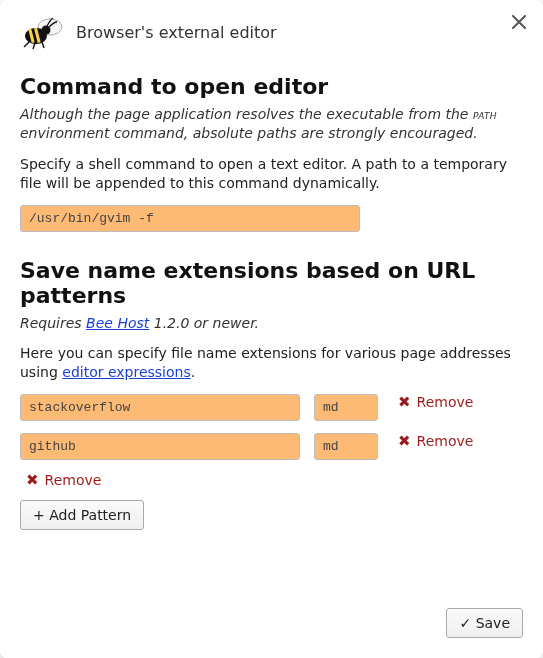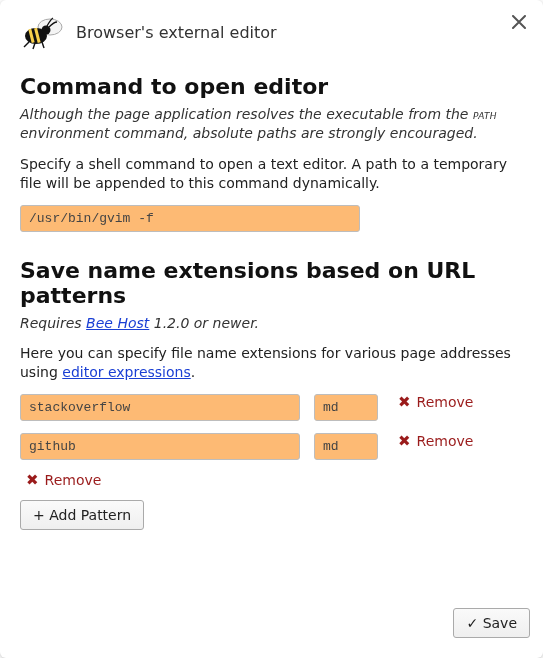--- a/index.html
+++ b/index.html
@@ -112,21 +112,21 @@
     border: 1px solid #aaa;
     border-radius: 3px;
     background: linear-gradient(#fafafa, #efefef);
     cursor: pointer;
     color: #222;
   }
   .add-btn { }
   .save-row {
     position: absolute;
     bottom: 20px;
-    right: 13px;
+    right: 20px;
   }
 </style>
 </head>
 <body>
 
 <div class="window">
 
   <div class="close-btn">
     <svg width="14" height="14" viewBox="0 0 14 14">
       <path d="M1 1 L13 13 M13 1 L1 13" stroke="#555" stroke-width="2" stroke-linecap="round" fill="none"></path>

